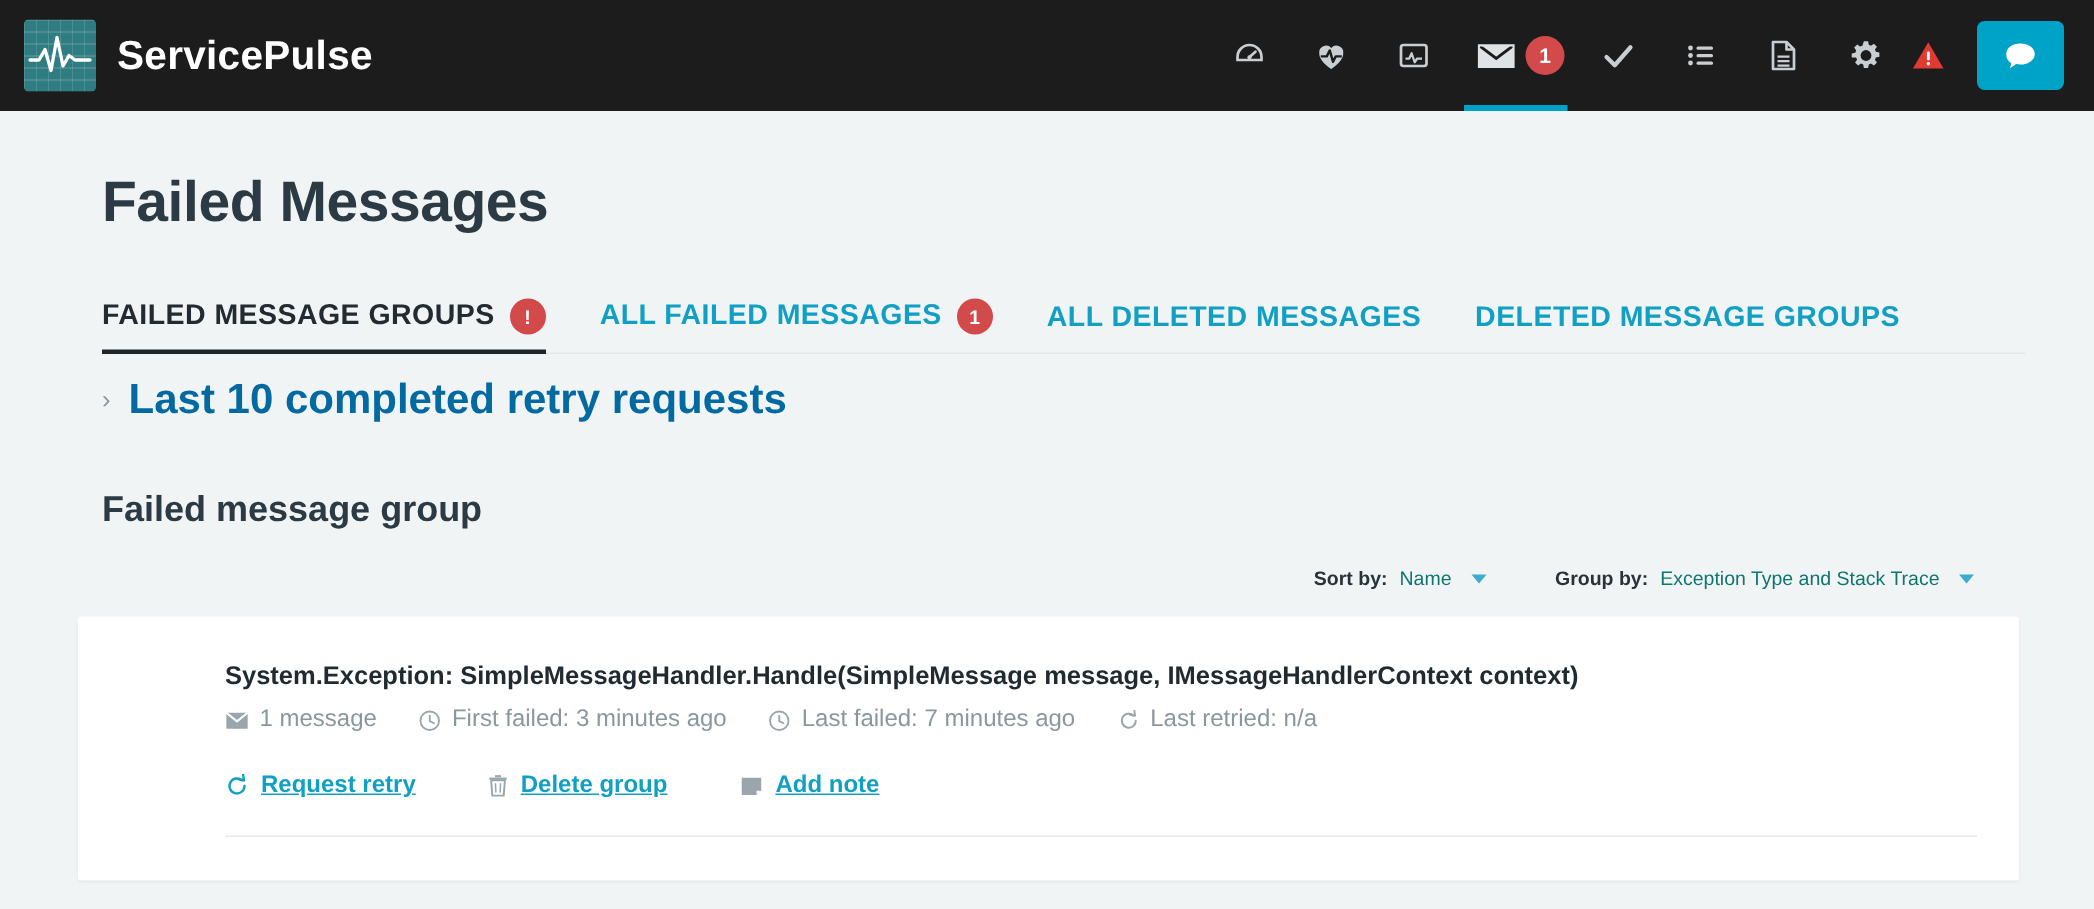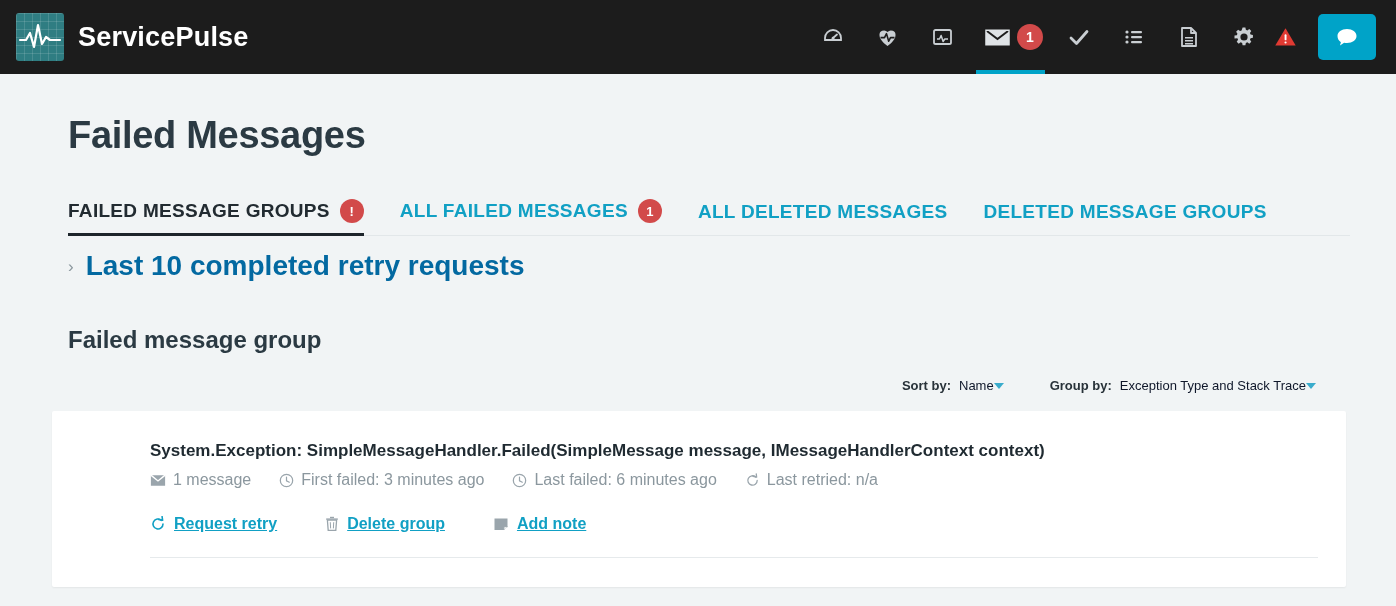--- a/index.html
+++ b/index.html
@@ -162,25 +162,25 @@
     margin: 24px 30px 0 0;
     display: flex;
     justify-content: flex-end;
     align-items: center;
     gap: 46px;
     font-size: 13px;
   }
   .control { display: flex; align-items: center; gap: 8px; }
   .control-label { font-weight: bold; color: #283239; }
   .control-value {
-    color: #0f172a;
+    color: #0f766e;
     cursor: pointer;
     display: flex;
     align-items: center;
-    gap: 0;
+    gap: 13px;
   }
   .caret {
     width: 0; height: 0;
     border-left: 5px solid transparent;
     border-right: 5px solid transparent;
     border-top: 6px solid #3aaccc;
   }
 
   
   .card {
@@ -403,21 +403,21 @@
         <span>Exception Type and Stack Trace</span>
         <span class="caret"></span>
       </span>
     </div>
 
   </div>
 
   <div class="card">
     <div class="card-inner">
 
-      <div class="group-title">System.Exception: SimpleMessageHandler.Failed(SimpleMessage message, IMessageHandlerContext context)</div>
+      <div class="group-title">System.Exception: SimpleMessageHandler.Handle(SimpleMessage message, IMessageHandlerContext context)</div>
 
       <div class="meta-row">
 
         <span class="meta">
           <span>
             <svg class="ic" width="16" height="13" viewBox="0 0 18 14">
               <path d="M1 1h16v12H1z" fill="#9aa5ac"></path>
               <path d="M1 1l8 6.5L17 1" fill="none" stroke="#ffffff" stroke-width="1.6"></path>
             </svg>
           </span>
@@ -434,21 +434,21 @@
           <span>First failed: 3 minutes ago</span>
         </span>
 
         <span class="meta">
           <span>
             <svg class="ic" width="15" height="15" viewBox="0 0 16 16">
               <circle cx="8" cy="8" r="6.6" fill="none" stroke="#9aa5ac" stroke-width="1.3"></circle>
               <polyline points="8,4.4 8,8.3 11,9.8" fill="none" stroke="#9aa5ac" stroke-width="1.3" stroke-linecap="round"></polyline>
             </svg>
           </span>
-          <span>Last failed: 6 minutes ago</span>
+          <span>Last failed: 7 minutes ago</span>
         </span>
 
         <span class="meta">
           <span>
             <svg class="ic" width="15" height="15" viewBox="0 0 16 16">
               <path d="M13 8a5 5 0 1 1-1.6-3.7" fill="none" stroke="#9aa5ac" stroke-width="1.4" stroke-linecap="round"></path>
               <polyline points="8.6,3.6 12.4,4.4 12.0,0.9" fill="none" stroke="#9aa5ac" stroke-width="1.4" stroke-linecap="round" stroke-linejoin="round"></polyline>
             </svg>
           </span>
           <span>Last retried: n/a</span>

